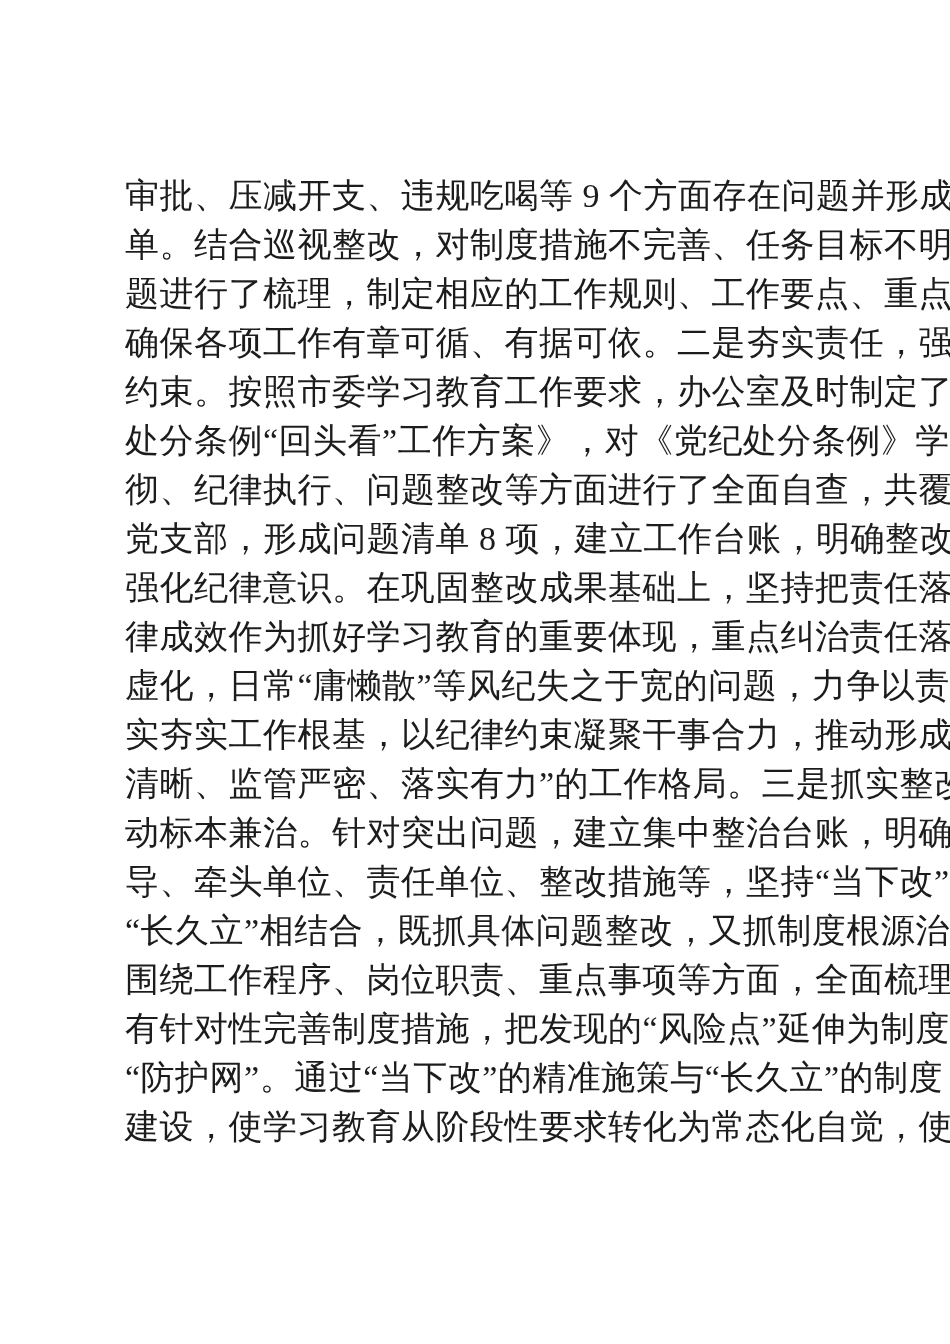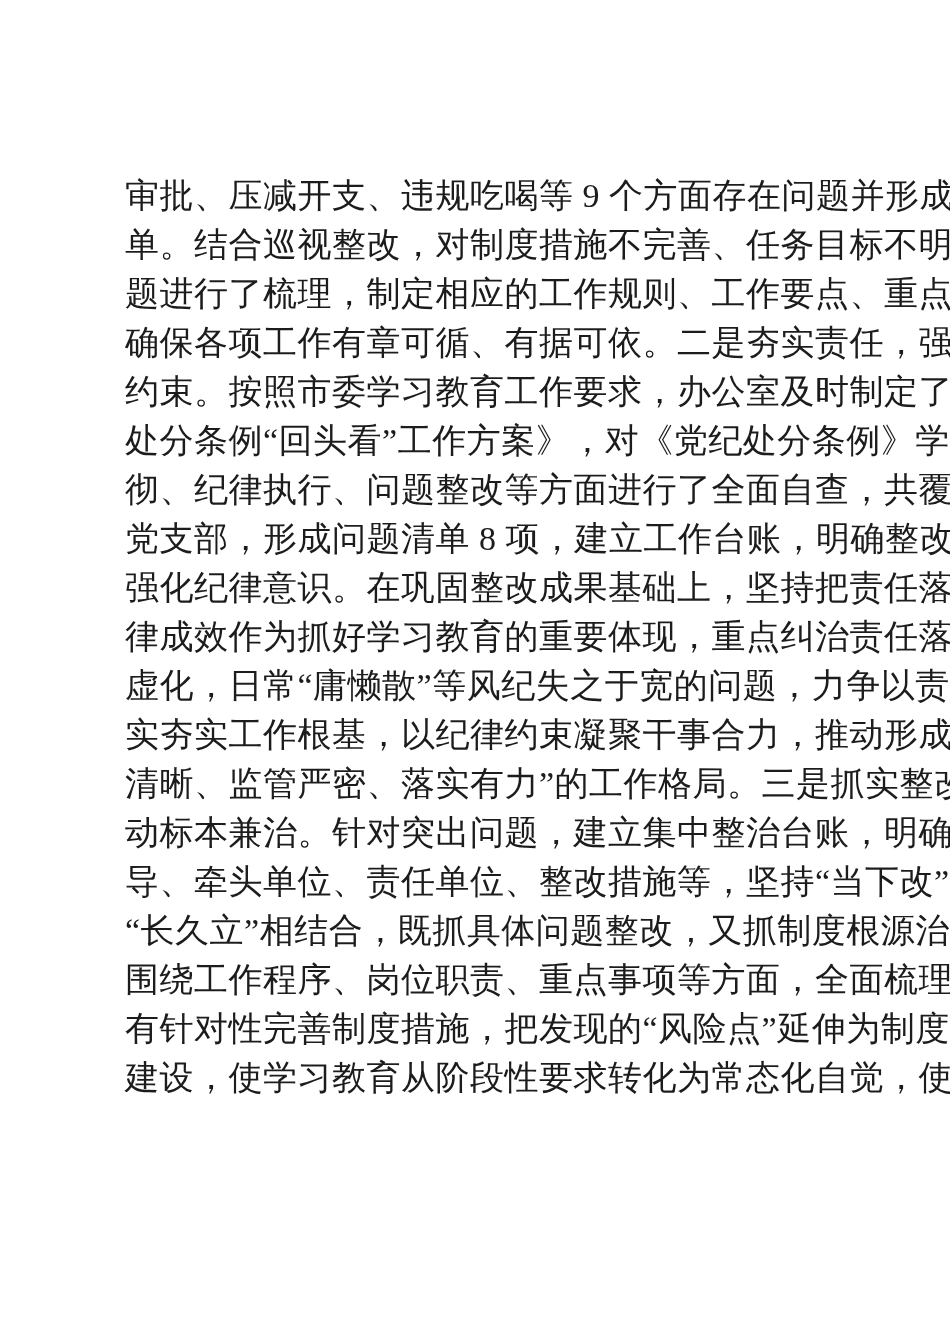--- a/index.html
+++ b/index.html
@@ -51,15 +51,16 @@
     <div class="text-line">强化纪律意识。在巩固整改成果基础上，坚持把责任落实和纪</div>
     <div class="text-line">律成效作为抓好学习教育的重要体现，重点纠治责任落实泛化、</div>
     <div class="text-line">虚化，日常“庸懒散”等风纪失之于宽的问题，力争以责任落</div>
     <div class="text-line">实夯实工作根基，以纪律约束凝聚干事合力，推动形成“责任</div>
     <div class="text-line">清晰、监管严密、落实有力”的工作格局。三是抓实整改，推</div>
     <div class="text-line">动标本兼治。针对突出问题，建立集中整治台账，明确牵头领</div>
     <div class="text-line">导、牵头单位、责任单位、整改措施等，坚持“当下改”与</div>
     <div class="text-line">“长久立”相结合，既抓具体问题整改，又抓制度根源治理。</div>
     <div class="text-line">围绕工作程序、岗位职责、重点事项等方面，全面梳理风险点，</div>
     <div class="text-line">有针对性完善制度措施，把发现的“风险点”延伸为制度的</div>
+    <div class="text-line">“防护网”。通过“当下改”的精准施策与“长久立”的制度</div>
     <div class="text-line">建设，使学习教育从阶段性要求转化为常态化自觉，使外在约</div>
   </div>
 </div>
 
 </body></html>

